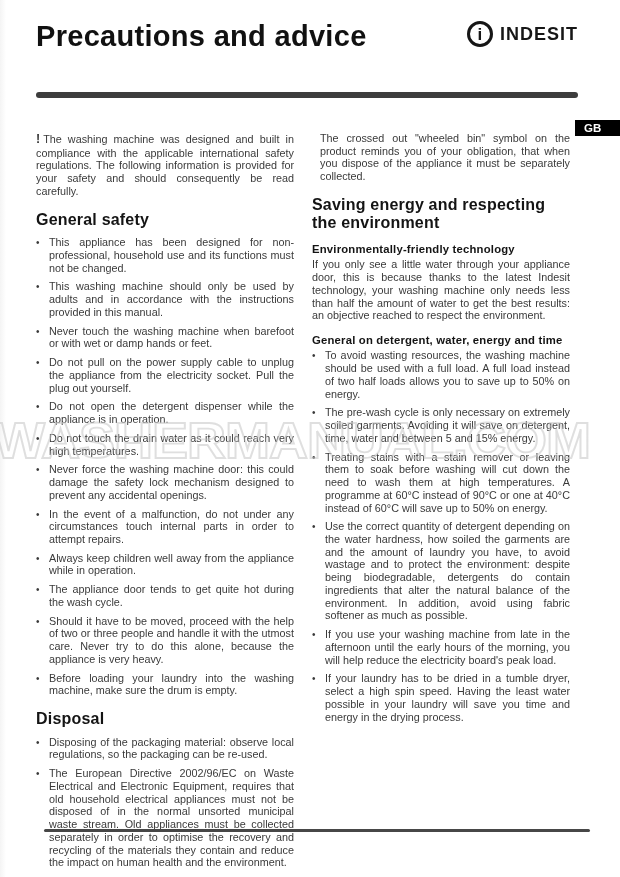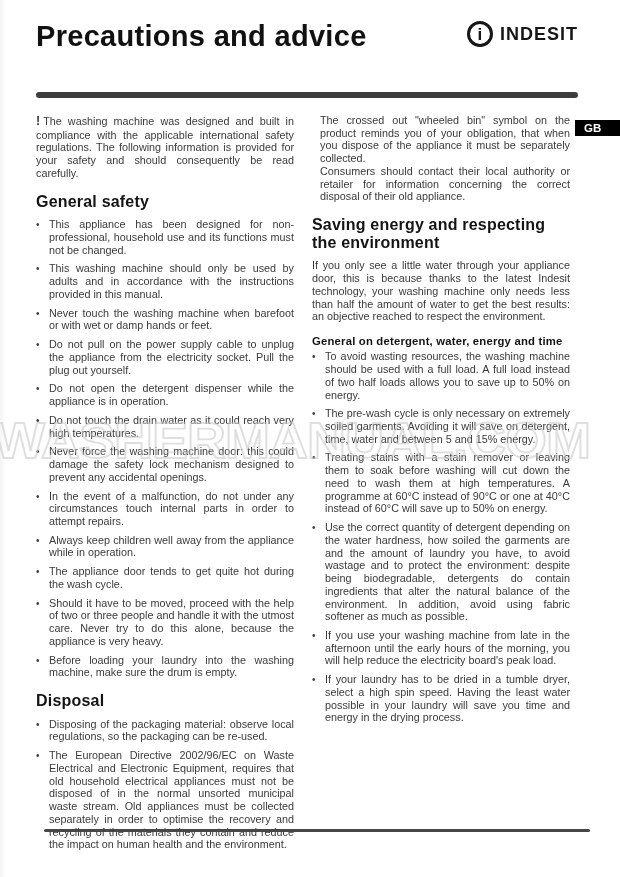--- a/index.html
+++ b/index.html
@@ -24,21 +24,21 @@
   }
   .brand { display:flex; align-items:center; gap:7px; margin-top:3px; }
   .brand-circle {
     width:26px; height:26px; box-sizing:border-box;
     border:3px solid #161616; border-radius:50%;
     display:flex; align-items:center; justify-content:center;
     font-weight:bold; font-size:17px; color:#161616; line-height:1;
   }
   .brand-name { font-size:18px; font-weight:bold; color:#161616; letter-spacing:1px; }
   .rule-top { height:6px; background:#3d3d3d; border-radius:3px; margin-top:39px; }
-  .columns { display:flex; gap:18px; margin-top:16px; }
+  .columns { display:flex; gap:18px; margin-top:34px; }
   .col { width:258px; font-size:10.8px; line-height:1.18; text-align:justify; }
   .note { margin:0 0 12px; }
   .note-mark { font-weight:bold; font-size:12.5px; padding-right:3px; }
   .h-major {
     font-size:16px; font-weight:bold; color:#141414;
     margin:13px 0 8px; line-height:1.1; text-align:left; letter-spacing:0.2px;
   }
   .h-minor {
     font-size:11.3px; font-weight:bold; color:#141414;
     margin:12px 0 2px; text-align:left; letter-spacing:0.2px;
@@ -153,22 +153,22 @@
             <span class="bullet-text">Disposing of the packaging material: observe local regulations, so the packaging can be re-used.</span>
           </div>
           <div class="bullet-row">
             <span class="bullet-dot">•</span>
             <span class="bullet-text">The European Directive 2002/96/EC on Waste Electrical and Electronic Equipment, requires that old household electrical appliances must not be disposed of in the normal unsorted municipal waste stream. Old appliances must be collected separately in order to optimise the recovery and recycling of the materials they contain and reduce the impact on human health and the environment.</span>
           </div>
         </div>
       </div>
     <div class="col">
         <div class="para indent">The crossed out "wheeled bin" symbol on the product reminds you of your obligation, that when you dispose of the appliance it must be separately collected.</div>
-        <div class="para indent">Consumers should contact their local authority or retailer for information concerning the correct disposal of their old appliance.</div>
         <div class="h-major">Saving energy and respecting the environment</div>
+        <div class="h-minor">Environmentally-friendly technology</div>
         <div class="para">If you only see a little water through your appliance door, this is because thanks to the latest Indesit technology, your washing machine only needs less than half the amount of water to get the best results: an objective reached to respect the environment.</div>
         <div class="h-minor">General on detergent, water, energy and time</div>
         <div class="bullets">
           <div class="bullet-row">
             <span class="bullet-dot">•</span>
             <span class="bullet-text">To avoid wasting resources, the washing machine should be used with a full load. A full load instead of two half loads allows you to save up to 50% on energy.</span>
           </div>
           <div class="bullet-row">
             <span class="bullet-dot">•</span>
             <span class="bullet-text">The pre-wash cycle is only necessary on extremely soiled garments. Avoiding it will save on detergent, time, water and between 5 and 15% energy.</span>

